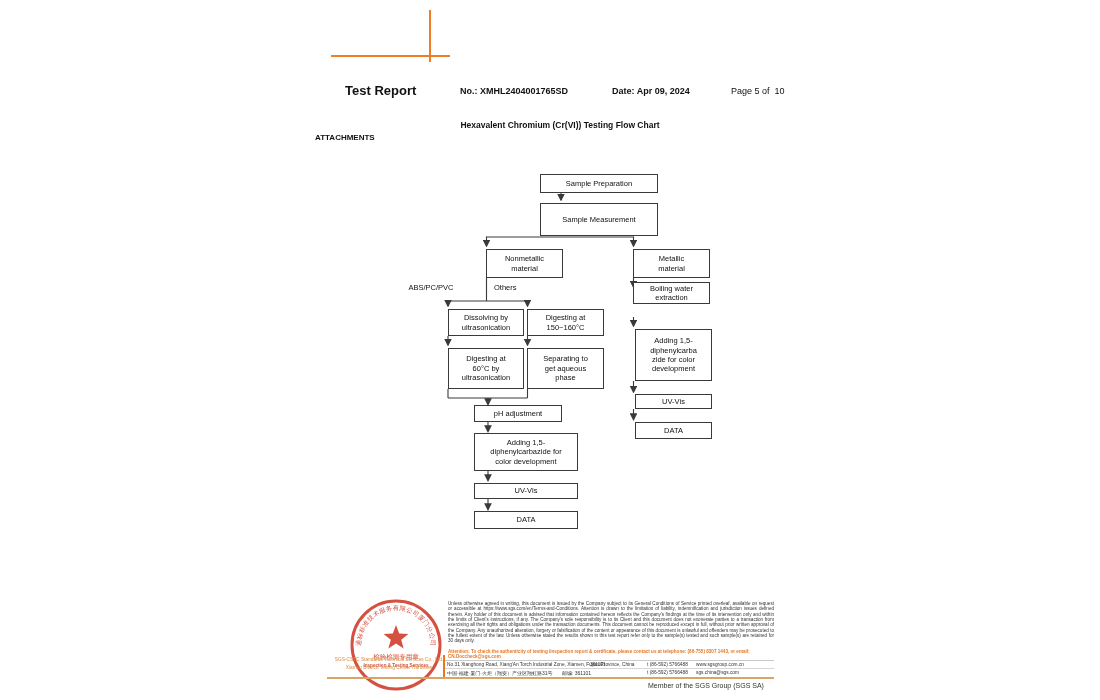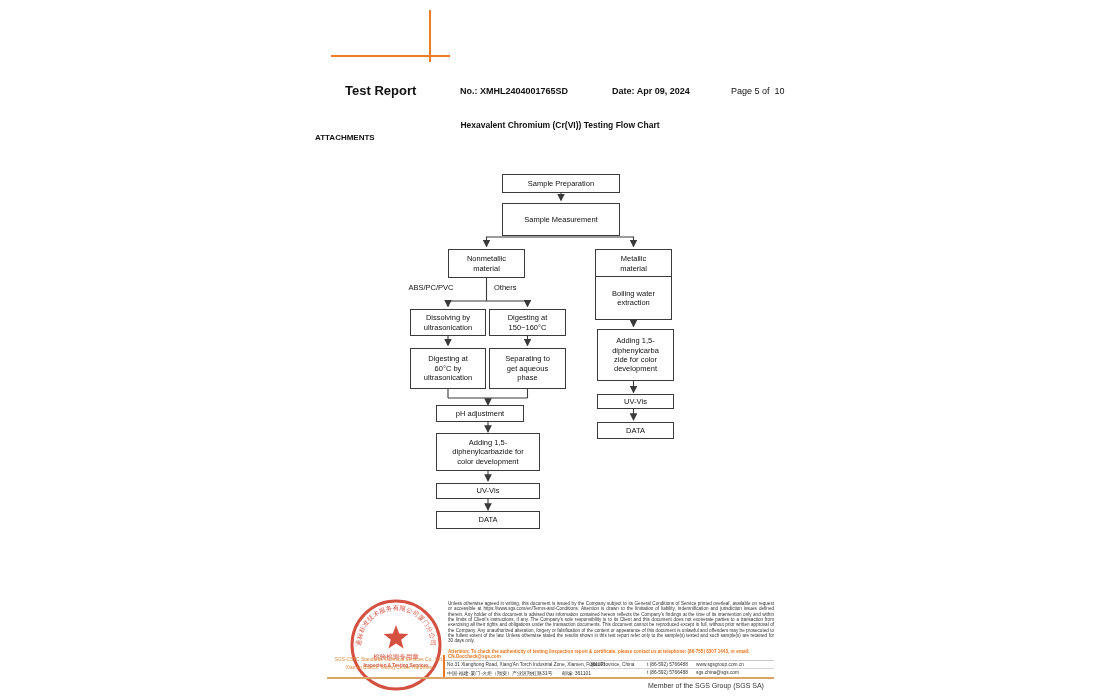--- a/index.html
+++ b/index.html
@@ -18,21 +18,21 @@
   .report-date{position:absolute;left:612px;top:86px;font-size:9px;font-weight:bold;}
   .report-page{position:absolute;left:731px;top:86px;font-size:9px;font-weight:normal;white-space:pre;}
   .attachments{position:absolute;left:315px;top:109px;font-size:8px;font-weight:bold;margin-top:24px;}
   .chart-title{position:absolute;left:399px;top:120px;width:322px;text-align:center;
                font-size:8.5px;font-weight:bold;}
 
   
   .connectors{position:absolute;left:0;top:0;width:1100px;height:700px;pointer-events:none;}
   .fc-box{position:absolute;box-sizing:border-box;border:1px solid #3a3a3a;background:#fff;
           display:flex;align-items:center;justify-content:center;text-align:center;
-          font-size:7.5px;line-height:1.25;white-space:pre-line;color:#111;}
+          font-size:7.5px;line-height:1.25;white-space:pre-line;color:#111;margin-left:38px;}
   .fc-label{position:absolute;font-size:7.5px;color:#111;}
 
   
   .stamp{position:absolute;left:347px;top:596px;opacity:.88;}
   .company-l1{position:absolute;left:329px;top:657px;width:120px;text-align:center;
               font-size:4.8px;color:#d9893b;z-index:3;}
   .company-l2{position:absolute;left:329px;top:664.5px;width:120px;text-align:center;
               font-size:4.8px;color:#d9893b;z-index:3;}
   .disclaimer{position:absolute;left:448px;top:601px;width:326px;font-size:4.6px;
               line-height:5.35px;text-align:justify;color:#333;}
@@ -110,21 +110,21 @@
 ultrasonication</span></div>
   <div class="fc-box" style="left:489px;top:348px;width:77px;height:41px"><span>Separating to
 get aqueous
 phase</span></div>
   <div class="fc-box" style="left:436px;top:405px;width:88px;height:17px"><span>pH adjustment</span></div>
   <div class="fc-box" style="left:436px;top:433px;width:104px;height:38px"><span>Adding 1,5-
 diphenylcarbazide for
 color development</span></div>
   <div class="fc-box" style="left:436px;top:483px;width:104px;height:16px"><span>UV-Vis</span></div>
   <div class="fc-box" style="left:436px;top:511px;width:104px;height:18px"><span>DATA</span></div>
-  <div class="fc-box" style="left:595px;top:276px;width:77px;height:44px"><span>Boiling water
+  <div class="fc-box" style="left:595px;top:282px;width:77px;height:22px"><span>Boiling water
 extraction</span></div>
   <div class="fc-box" style="left:597px;top:329px;width:77px;height:52px"><span>Adding 1,5-
 diphenylcarba
 zide for color
 development</span></div>
   <div class="fc-box" style="left:597px;top:394px;width:77px;height:15px"><span>UV-Vis</span></div>
   <div class="fc-box" style="left:597px;top:422px;width:77px;height:17px"><span>DATA</span></div>
 
   <svg class="stamp" width="98" height="98" viewBox="0 0 98 98" xmlns="http://www.w3.org/2000/svg">
     <defs>

